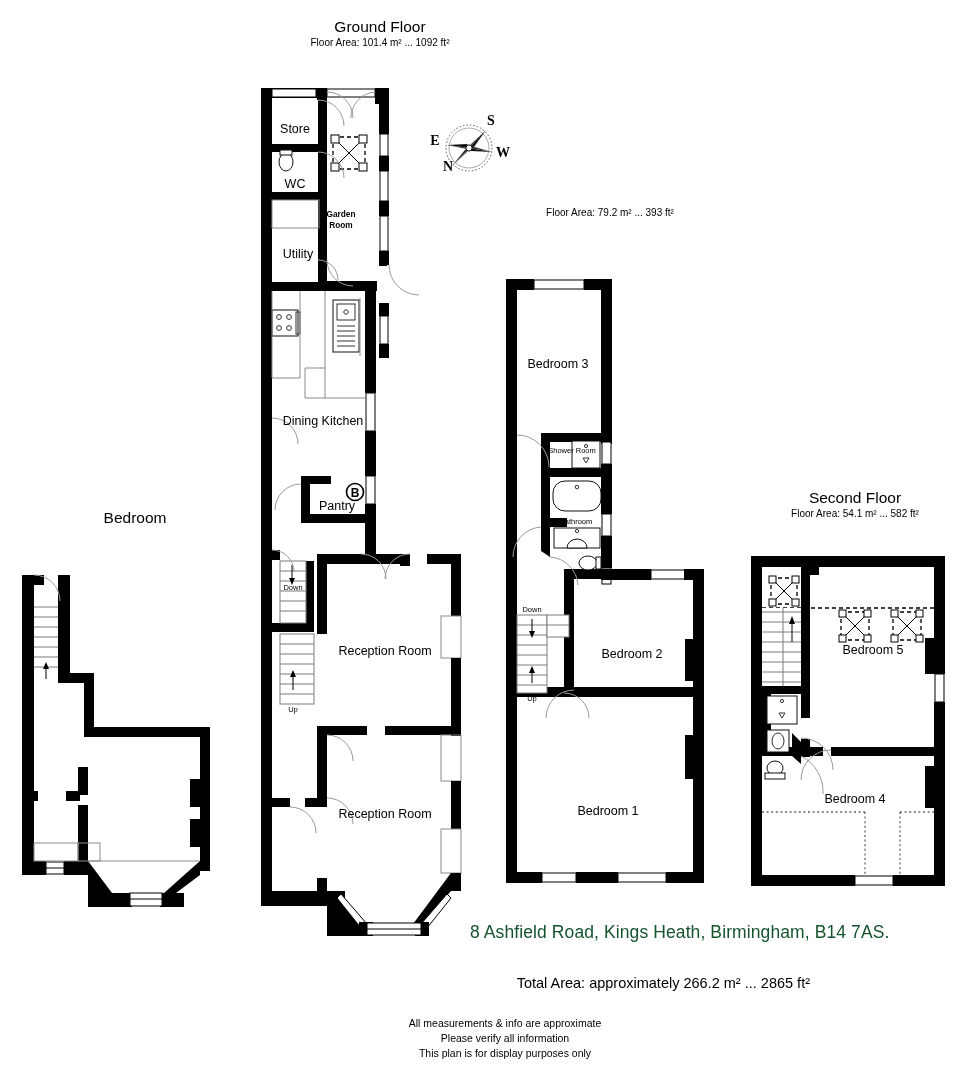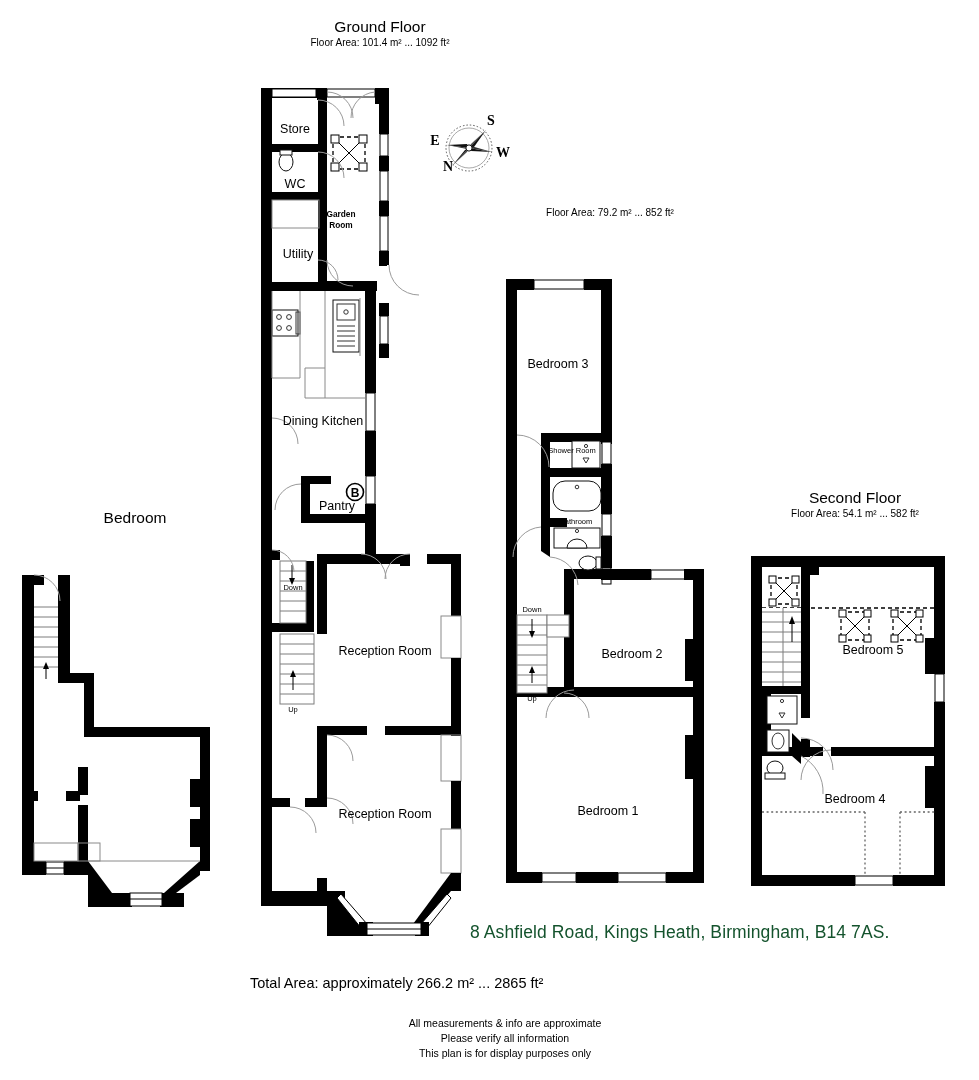--- a/index.html
+++ b/index.html
@@ -38,34 +38,34 @@
   .stair{fill:none;stroke:#7d7d7d;stroke-width:1;}
 
   .rlabel{font-family:"Liberation Sans",sans-serif;font-size:11.5px;fill:#000;text-anchor:middle;}
   .rlabel-lg{font-size:12.5px;}
   .rlabel-sm{font-size:8.3px;font-weight:bold;}
   .rlabel-xs{font-size:7.5px;}
   .dirlabel{font-family:"Liberation Serif",serif;font-size:14px;font-weight:bold;fill:#000;text-anchor:middle;}
 
   .addr{position:absolute;left:470px;top:922px;width:500px;text-align:left;
         font-size:17.5px;color:#14532d;letter-spacing:.1px;}
-  .total{position:absolute;left:250px;top:975px;width:560px;text-align:left;font-size:14.5px;color:#000;}
+  .total{position:absolute;left:250px;top:975px;width:560px;text-align:right;font-size:14.5px;color:#000;}
   .disc{position:absolute;left:280px;top:1016px;width:450px;text-align:center;font-size:10.5px;line-height:1.42;color:#000;}
 </style>
 </head>
 <body>
 
 <div class="plan-root">
 
   <div class="floor-title" id="title-ground">
     <span class="t-name">Ground Floor</span>
     <span class="t-area">Floor Area: 101.4 m² ... 1092 ft²</span>
   </div>
   <div class="floor-title" id="title-first">
-    <span class="t-area">Floor Area: 79.2 m² ... 852 ft²</span>
+    <span class="t-area">Floor Area: 79.2 m² ... 393 ft²</span>
   </div>
   <div class="floor-title" id="title-second">
     <span class="t-name">Second Floor</span>
     <span class="t-area">Floor Area: 54.1 m² ... 582 ft²</span>
   </div>
   <div class="floor-title" id="title-basement">
     <span class="t-name">Bedroom</span>
   </div>
 
   <svg id="svg-compass" width="90" height="90" viewBox="0 0 90 90">

